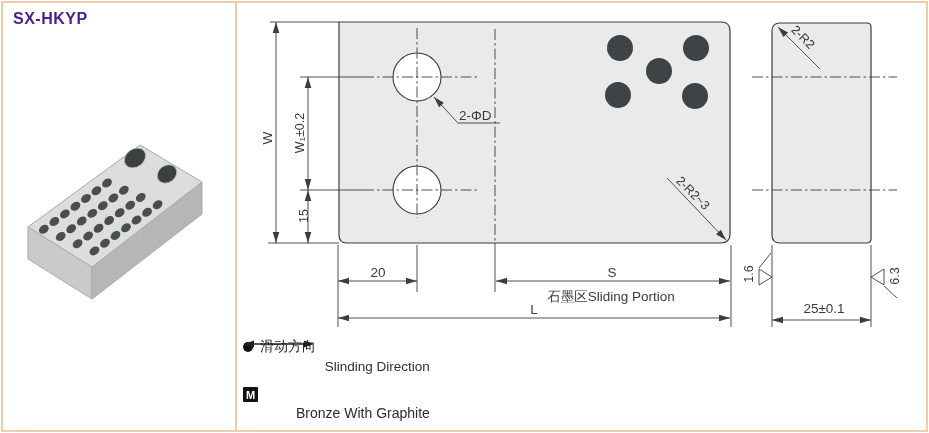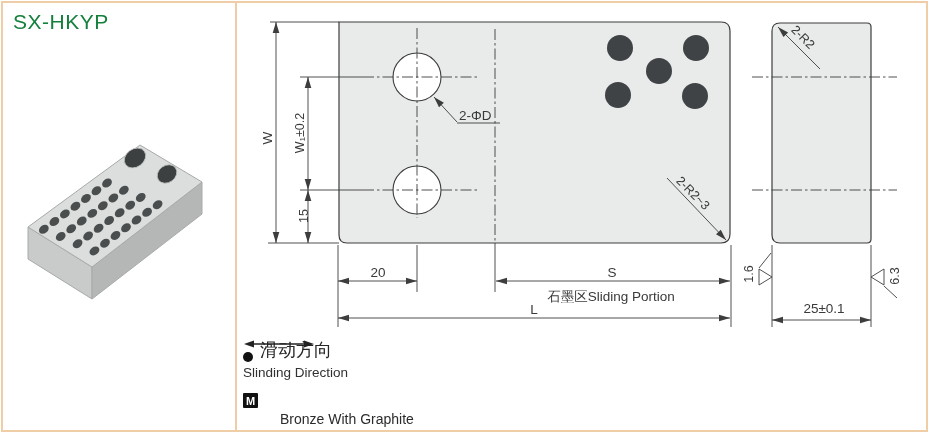--- a/index.html
+++ b/index.html
@@ -4,41 +4,41 @@
 <style>
   html,body{margin:0;padding:0;background:#fff;}
   .page{
     position:relative;width:929px;height:433px;background:#ffffff;
     font-family:"Liberation Sans","DejaVu Sans",sans-serif;overflow:hidden;
     box-sizing:border-box;
   }
   .frame{position:absolute;inset:1px;border:2px solid var(--frame,#efcda6);pointer-events:none;}
   .divider{position:absolute;top:1px;bottom:1px;left:235px;width:2px;background:var(--frame,#efcda6);}
   .title{
-    position:absolute;left:13px;top:10px;font-size:21px;font-weight:normal;
-    color:#15803d;letter-spacing:.5px;
+    position:absolute;left:13px;top:10px;font-size:16px;font-weight:bold;
+    color:#4c1d95;letter-spacing:.5px;
   }
   svg{position:absolute;left:0;top:0;}
   .plate{fill:var(--plate,#e9eaea);stroke:var(--line,#3d3d3d);stroke-width:1.2;}
   .thin{stroke:var(--line,#3d3d3d);stroke-width:.9;fill:none;}
   .cl{stroke:var(--line,#3d3d3d);stroke-width:.9;fill:none;stroke-dasharray:11 3 2.5 3;}
   .dot{fill:var(--dot,#3f4345);}
   .hole{fill:#ffffff;stroke:var(--line,#3d3d3d);stroke-width:1.1;}
   .dtx{fill:#3a3a3a;font-size:13.5px;}
   .dtx-s{fill:#3a3a3a;font-size:12.5px;}
   .arrowfill{fill:var(--line,#3d3d3d);}
   
   .legend{position:absolute;left:243px;top:338px;color:#262626;}
-  .lg-row1{display:flex;align-items:flex-end;gap:7px;font-size:18px;}
+  .lg-row1{display:flex;align-items:center;gap:7px;font-size:14px;}
   .bullet{width:10px;height:10px;border-radius:50%;background:#111;}
-  .lg-row2{font-size:13.5px;margin-top:3px;color:#303030;}
+  .lg-row2{font-size:13.5px;margin-top:3px;color:#303030;text-align:right;}
   .lg-row3{display:flex;align-items:center;gap:6px;margin-top:13px;font-size:14px;}
   .mbadge{width:15px;height:15px;background:#111;color:#fff;font-size:11px;font-weight:bold;
           display:flex;align-items:center;justify-content:center;border-radius:1px;}
-  .lg-row4{font-size:14px;margin-left:37px;margin-top:3px;color:#2b2b2b;}
+  .lg-row4{font-size:14px;margin-left:53px;margin-top:3px;color:#2b2b2b;}
   
   .f-top{fill:#dcdedd;stroke:#a8aaa9;stroke-width:1;}
   .f-left{fill:#c9cbca;stroke:#a8aaa9;stroke-width:1;}
   .f-right{fill:#b5b7b6;stroke:#a8aaa9;stroke-width:1;}
   .pdot{fill:#4a4e4e;}
   .phole{fill:#3c4040;stroke:#c2c4c3;stroke-width:.8;}
 </style>
 </head>
 <body>
 

